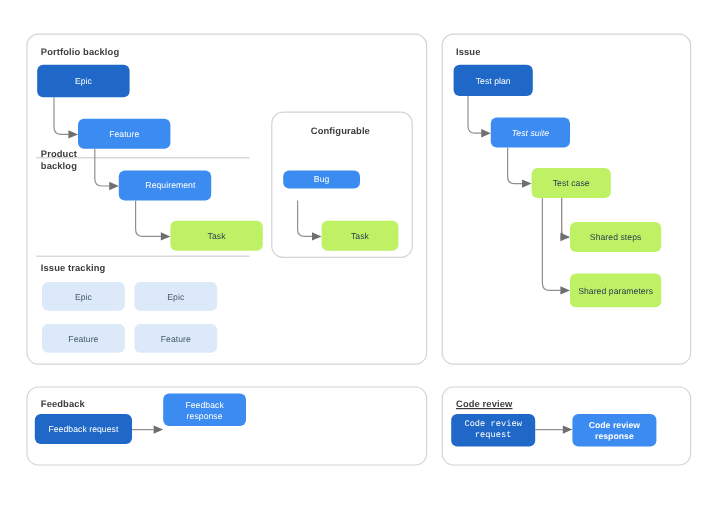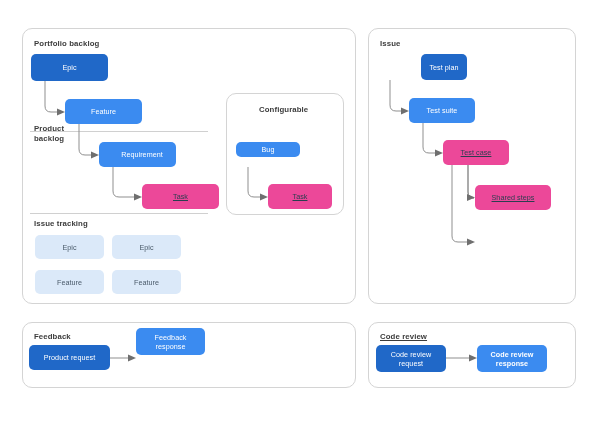--- a/index.html
+++ b/index.html
@@ -40,21 +40,21 @@
     align-items:center;
     justify-content:center;
     text-align:center;
     font-size:7.2px;
     line-height:1.25;
     padding:1px 3px;
     letter-spacing:.05px;
   }
   .node.dark{background:#2068c8;color:#ffffff;}
   .node.mid{background:#3b8bf0;color:#ffffff;}
-  .node.light{background:#ec4899;color:#2c3e50;text-decoration:underline;}
+  .node.light{background:#bef264;color:#2c3e50;}
   .node.pale{background:#dbe9f9;color:#4a5a6a;}
 
   svg.wires{position:absolute;left:0;top:0;width:600px;height:422px;pointer-events:none;}
   svg.wires path{fill:none;stroke:#8f8f8f;stroke-width:1;}
   svg.wires polygon{fill:#6f6f6f;}
 </style>
 </head>
 <body>
 
 <div id="canvas">
@@ -90,42 +90,43 @@
   <div class="panel-title" style="left:259px;top:105px;">Configurable</div>
 
   <div class="node mid" style="left:236px;top:142px;width:64px;height:15px;">Bug</div>
 
   <div class="node light" style="left:268px;top:184px;width:64px;height:25px;">Task</div>
 
   <div class="panel" style="left:368px;top:28px;width:208px;height:276px;"></div>
 
   <div class="panel-title" style="left:380px;top:39px;">Issue</div>
 
-  <div class="node dark" style="left:378px;top:54px;width:46px;height:26px;margin-left:43px;">Test plan</div>
+  <div class="node dark" style="left:378px;top:54px;width:66px;height:26px;">Test plan</div>
 
-  <div class="node mid" style="left:409px;top:98px;width:66px;height:25px;">Test suite</div>
+  <div class="node mid" style="left:409px;top:98px;width:66px;height:25px;font-style:italic;">Test suite</div>
 
   <div class="node light" style="left:443px;top:140px;width:66px;height:25px;">Test case</div>
 
   <div class="node light" style="left:475px;top:185px;width:76px;height:25px;">Shared steps</div>
 
+  <div class="node light" style="left:475px;top:228px;width:76px;height:28px;">Shared parameters</div>
 
   <div class="panel" style="left:22px;top:322px;width:334px;height:66px;"></div>
 
   <div class="panel-title" style="left:34px;top:332px;">Feedback</div>
 
-  <div class="node dark" style="left:29px;top:345px;width:81px;height:25px;">Product request</div>
+  <div class="node dark" style="left:29px;top:345px;width:81px;height:25px;">Feedback request</div>
 
   <div class="node mid" style="left:136px;top:328px;width:69px;height:27px;">Feedback response</div>
 
   <div class="panel" style="left:368px;top:322px;width:208px;height:66px;"></div>
 
   <div class="panel-title" style="left:380px;top:332px;text-decoration:underline;">Code review</div>
 
-  <div class="node dark" style="left:376px;top:345px;width:70px;height:27px;">Code review request</div>
+  <div class="node dark" style="left:376px;top:345px;width:70px;height:27px;font-family:Liberation Mono, monospace;">Code review request</div>
 
   <div class="node mid" style="left:477px;top:345px;width:70px;height:27px;font-weight:bold;">Code review response</div>
 
   <svg class="wires" viewBox="0 0 600 422">
 
     <path d="M45,81 L45,106 Q45,112 51,112 L57,112"></path>
     <polygon points="57,108.5 65,112 57,115.5"></polygon>
 
     <path d="M79,124 L79,149 Q79,155 85,155 L91,155"></path>
     <polygon points="91,151.5 99,155 91,158.5"></polygon>

